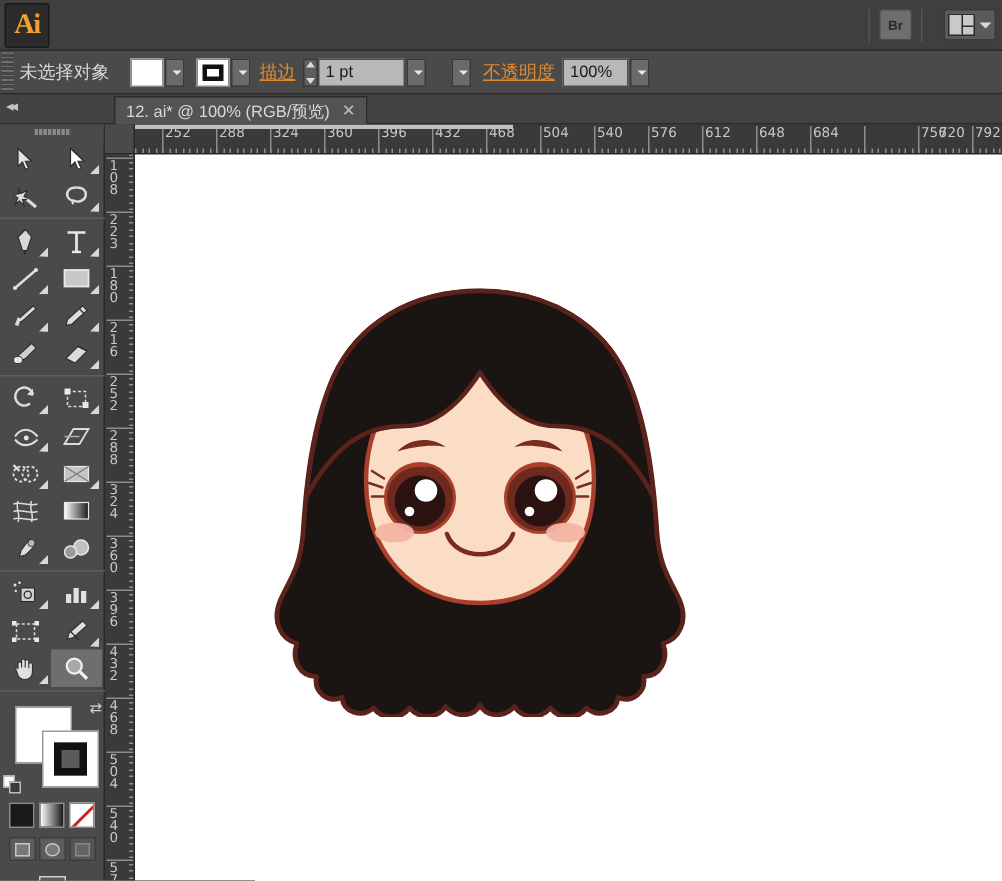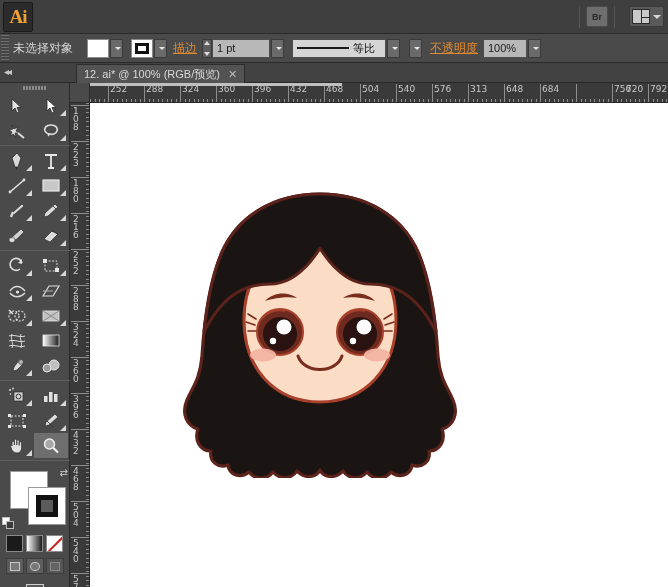--- a/index.html
+++ b/index.html
@@ -275,29 +275,20 @@
           <div class="up"></div>
           <div class="dn"></div>
         </div>
       <div class="field field-wide">1 pt</div>
       <div class="mini-dd">
           <div class="caret"></div>
         </div>
     </div>
     <div class="cb-gap"></div>
 
-    <div class="combo">
-      <div class="profile-box">
-        <div class="profile-line"></div>
-        <span>等比</span>
-      </div>
-      <div class="mini-dd">
-          <div class="caret"></div>
-        </div>
-    </div>
     <div class="cb-gap"></div>
 
     <div class="combo">
       <div class="mini-dd">
           <div class="caret"></div>
         </div>
     </div>
 
     <div class="cb-opacity-label">不透明度</div>
     <div class="combo">
@@ -723,21 +714,21 @@
       <div class="lbl" style="left: 200px;">432</div>
       <div class="tick" style="left: 234px; height: 18px;"></div>
       <div class="lbl" style="left: 236px;">468</div>
       <div class="tick" style="left: 270px; height: 18px;"></div>
       <div class="lbl" style="left: 272px;">504</div>
       <div class="tick" style="left: 306px; height: 18px;"></div>
       <div class="lbl" style="left: 308px;">540</div>
       <div class="tick" style="left: 342px; height: 18px;"></div>
       <div class="lbl" style="left: 344px;">576</div>
       <div class="tick" style="left: 378px; height: 18px;"></div>
-      <div class="lbl" style="left: 380px;">313</div>
+      <div class="lbl" style="left: 380px;">612</div>
       <div class="tick" style="left: 414px; height: 18px;"></div>
       <div class="lbl" style="left: 416px;">648</div>
       <div class="tick" style="left: 450px; height: 18px;"></div>
       <div class="lbl" style="left: 452px;">684</div>
       <div class="tick" style="left: 486px; height: 18px;"></div>
       <div class="lbl" style="left: 500px; padding-left: 36px;">720</div>
       <div class="tick" style="left: 522px; height: 18px;"></div>
       <div class="lbl" style="left: 524px;">756</div>
       <div class="tick" style="left: 558px; height: 18px;"></div>
       <div class="lbl" style="left: 560px;">792</div>

